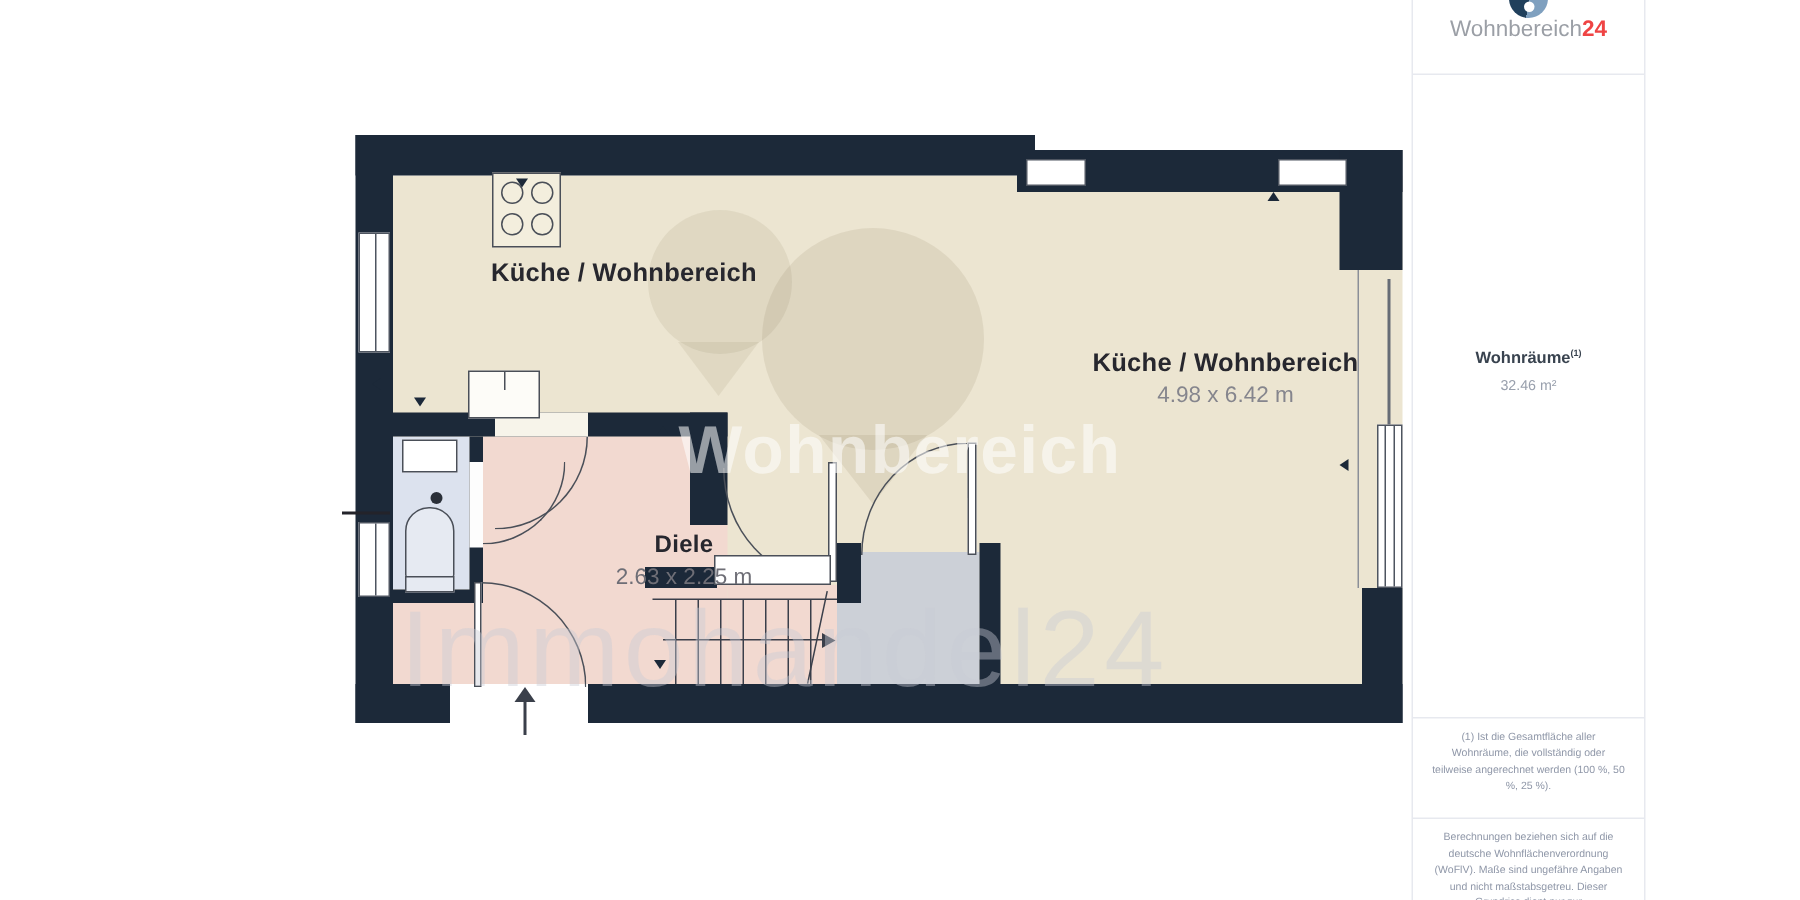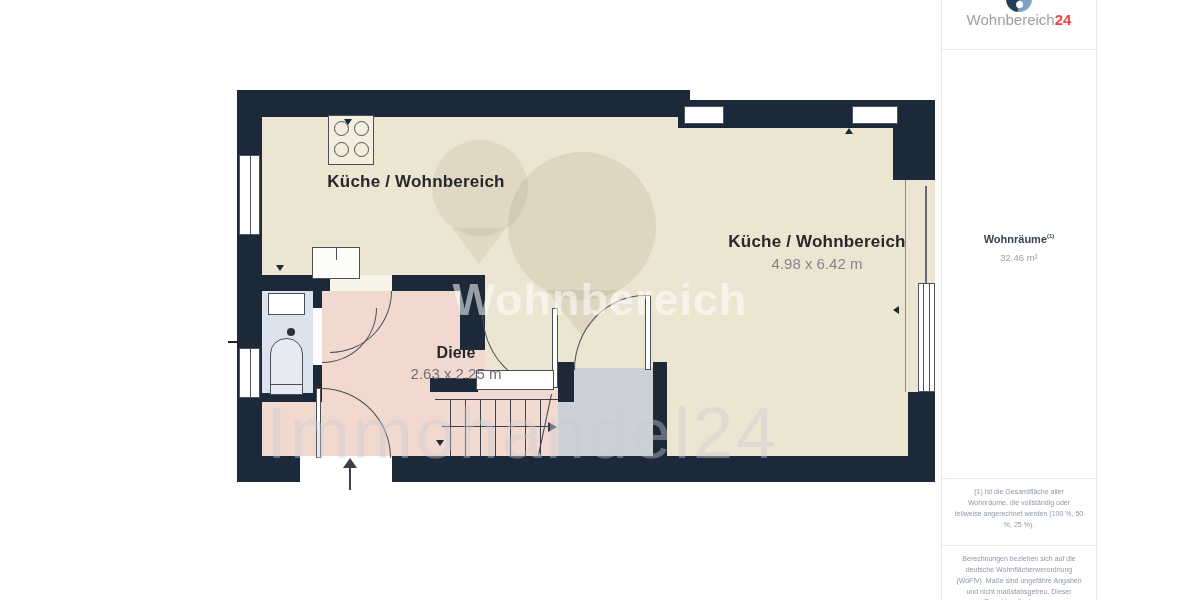--- a/index.html
+++ b/index.html
@@ -149,21 +149,21 @@
     <div class="wm-center" style="left:415px;top:274px;width:370px;">Wohnbereich</div>
     <div class="wm-bottom" style="left:168px;top:392px;width:710px;">Immohandel24</div>
 
     <div class="room-label" style="left:277px;top:172px;width:190px;">
       <div class="room-title">Küche / Wohnbereich</div>
     </div>
     <div class="room-label" style="left:658px;top:232px;width:230px;">
       <div class="room-title">Küche / Wohnbereich</div>
       <div class="room-dims">4.98 x 6.42 m</div>
     </div>
-    <div class="room-label" style="left:347px;top:344px;width:130px;">
+    <div class="room-label" style="left:347px;top:355px;width:130px;">
       <div class="room-title" style="font-size:16px;">Diele</div>
       <div class="room-dims" style="color:#6e6e76;">2.63 x 2.25 m</div>
     </div>
 
     <div class="abs" style="left:228px;top:341px;width:32px;height:2px;background:#23232a;"></div>
   </div>
 
   <div id="sidebar">
     <div class="sb-sec" style="top:0;height:49px;">
       <div class="logo-circle">

